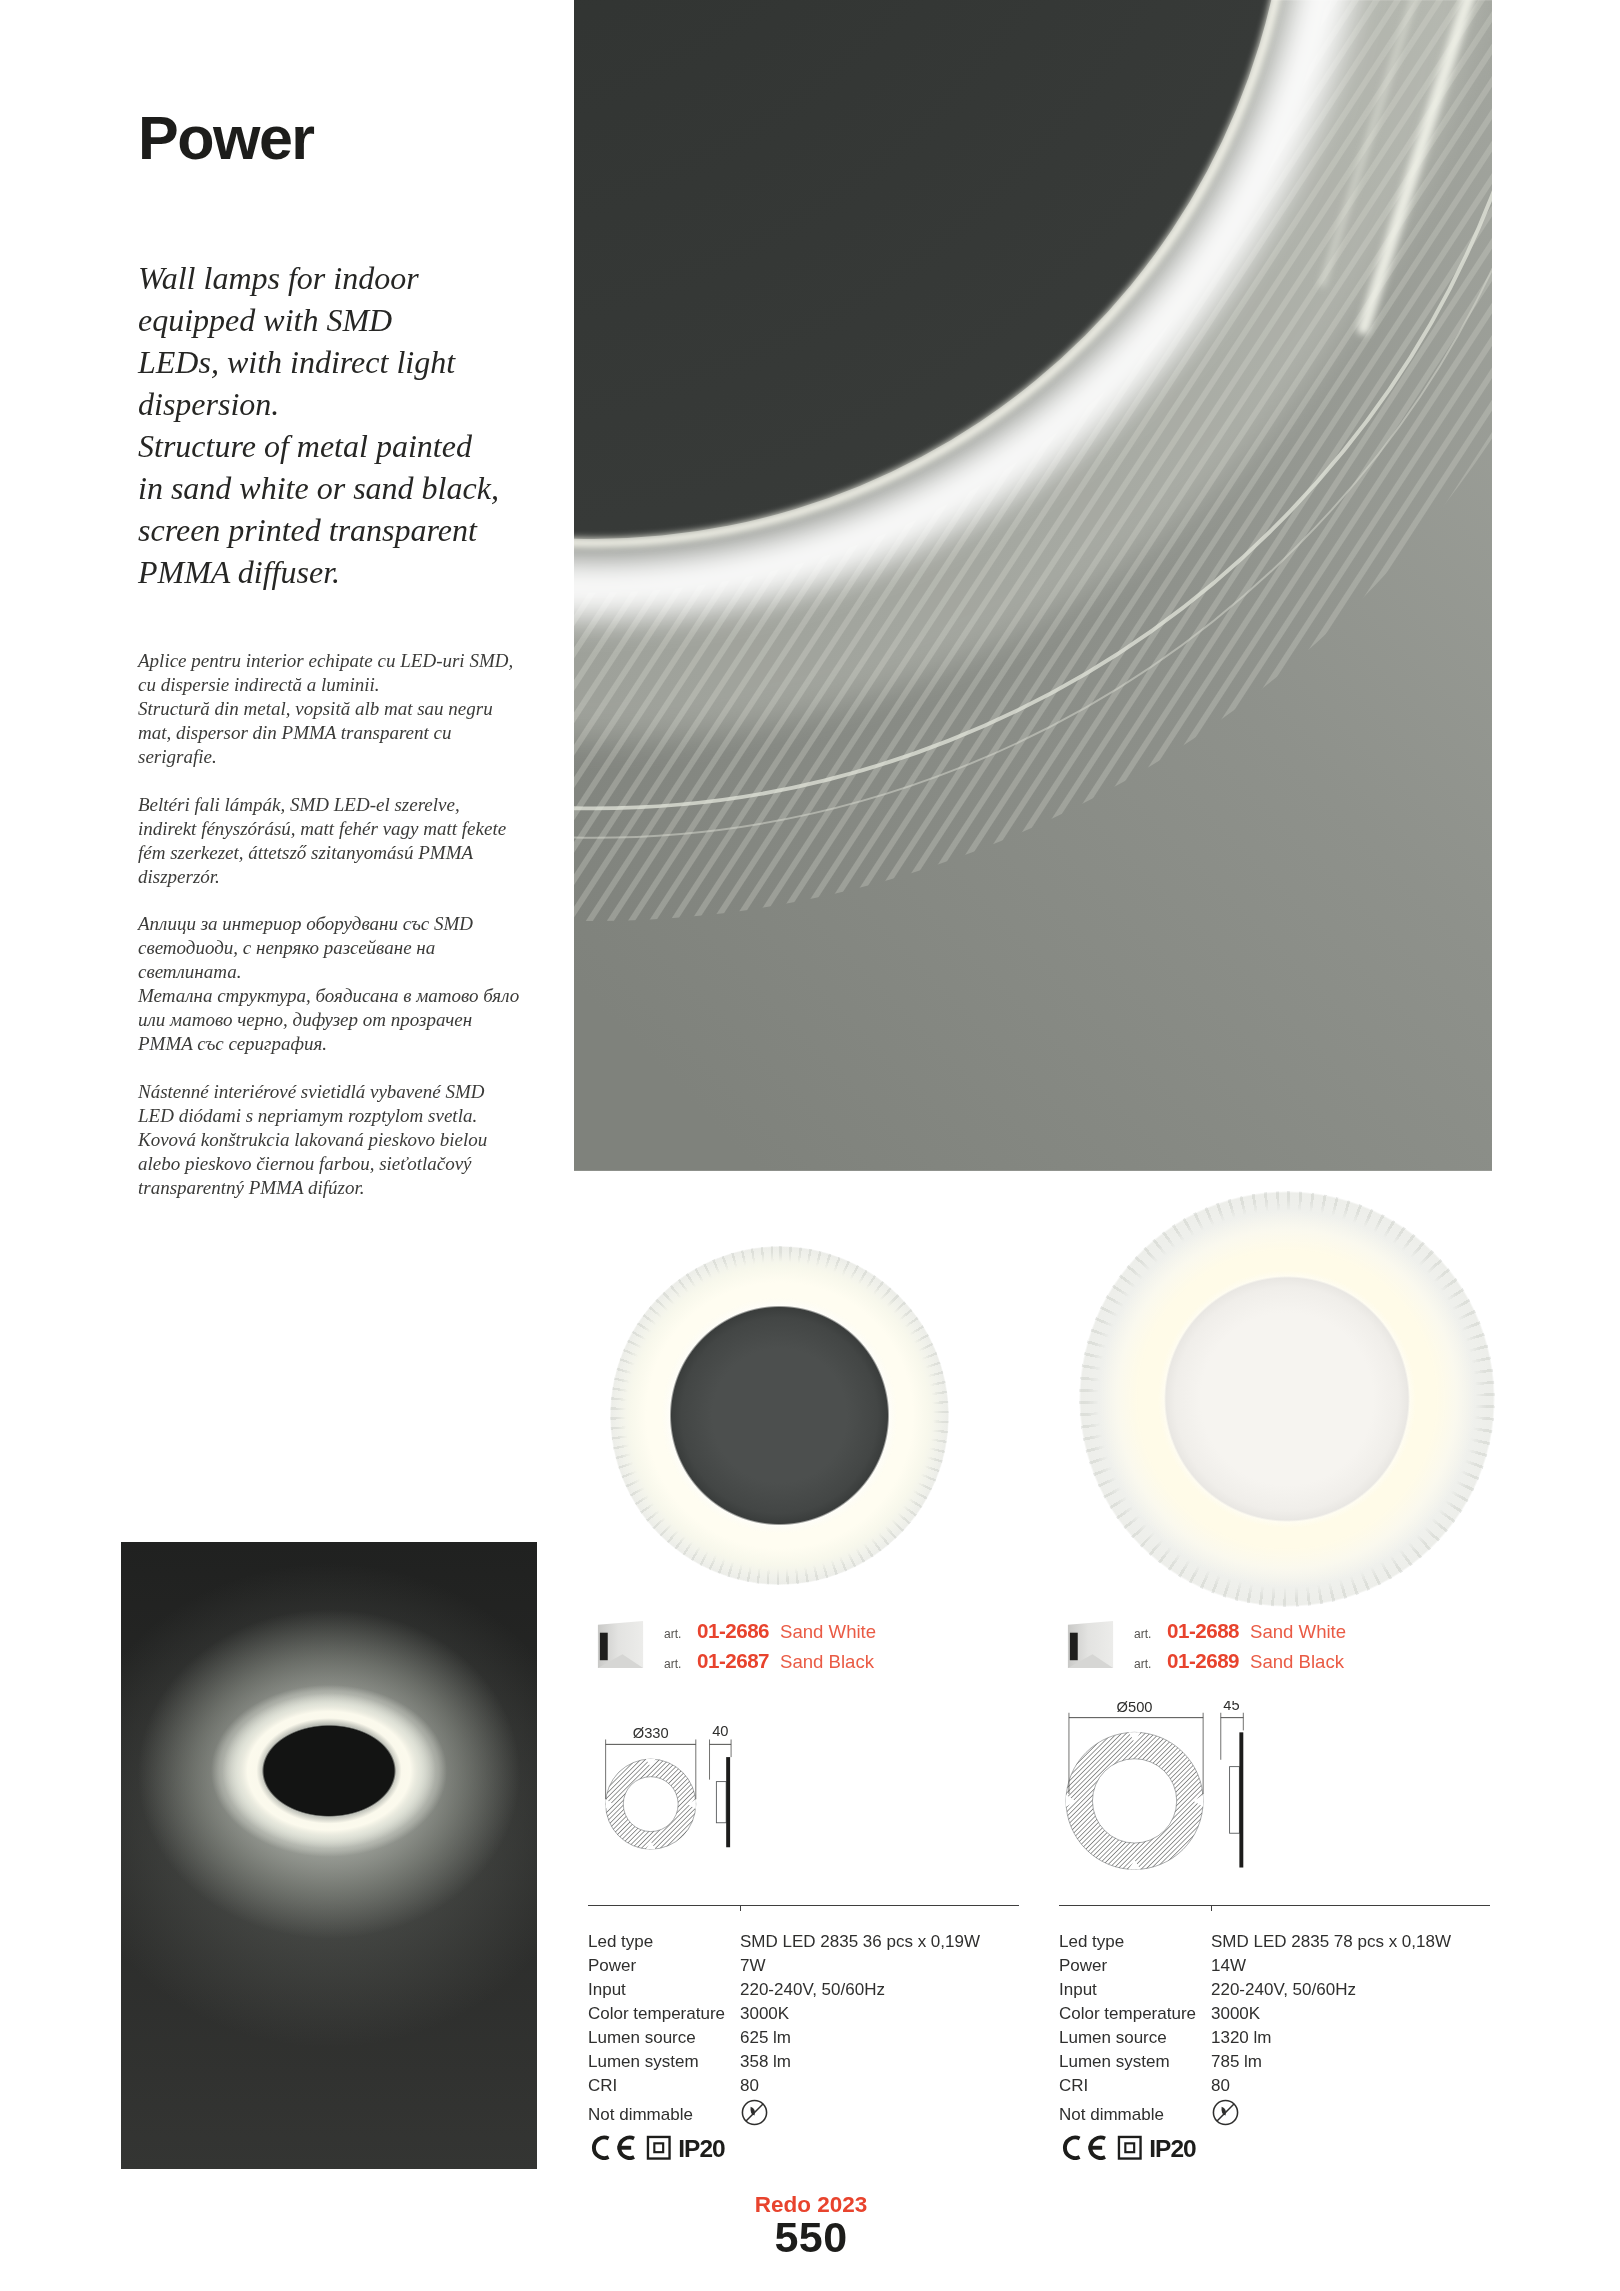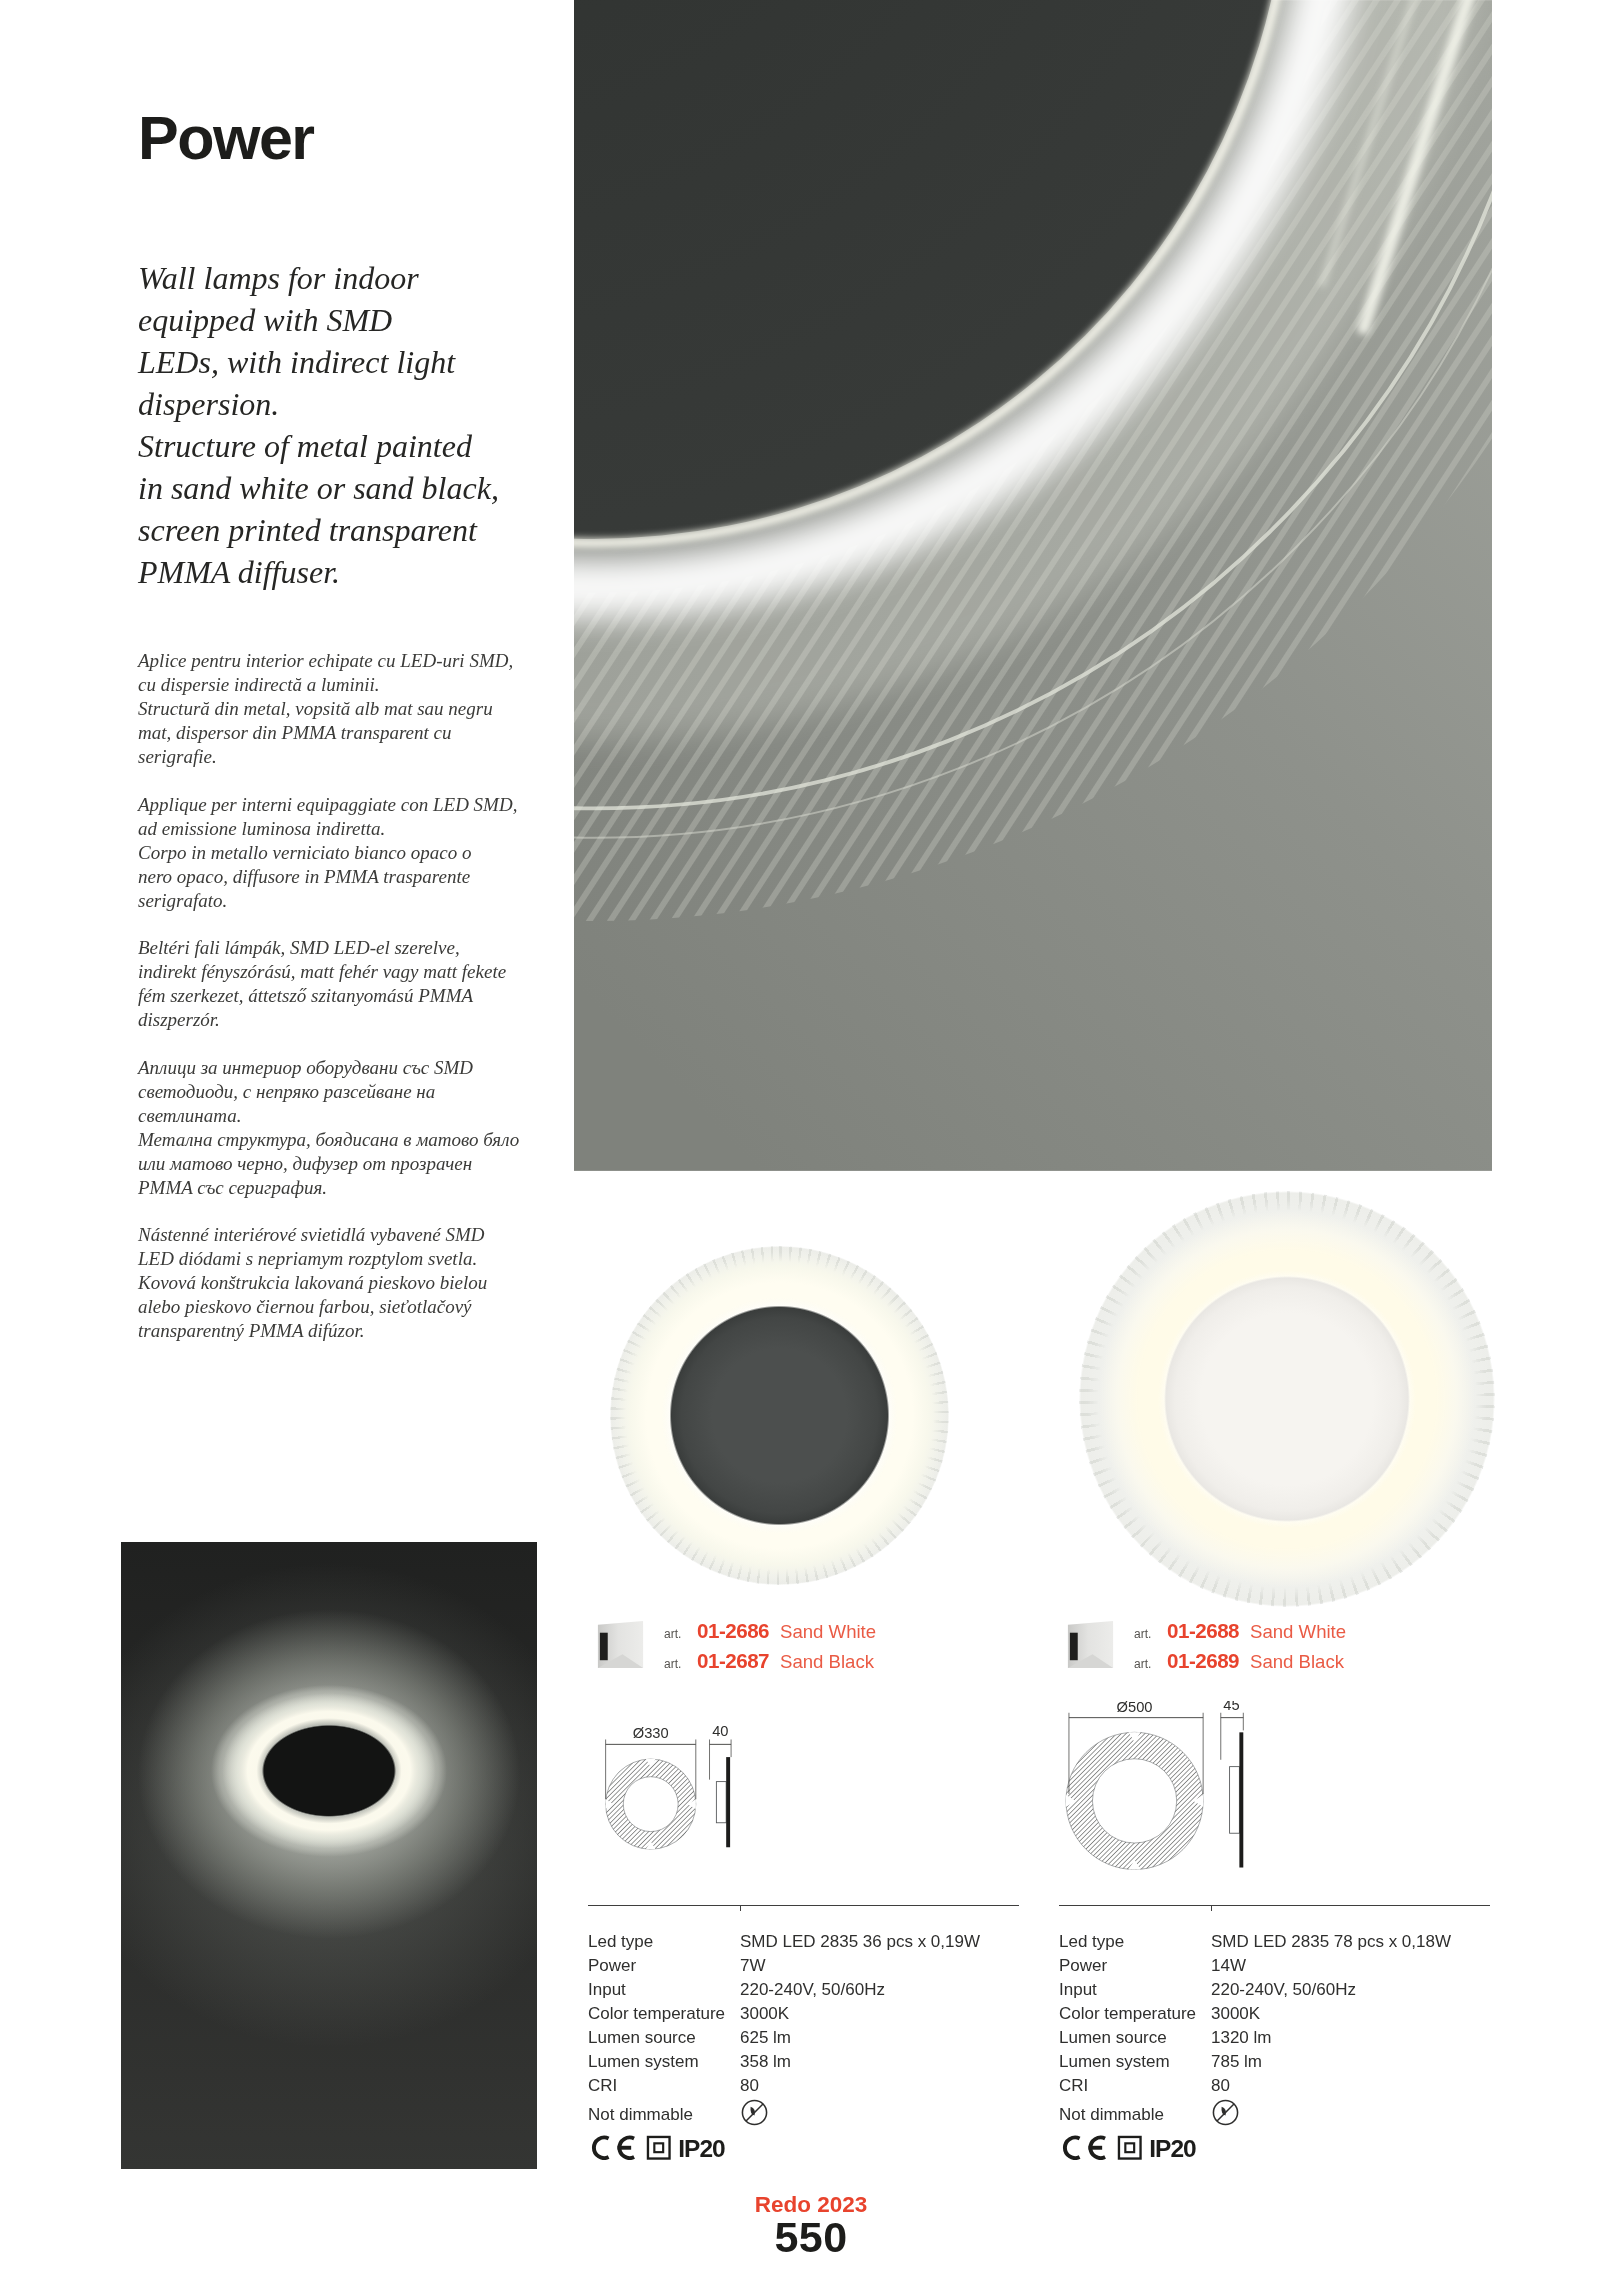--- a/index.html
+++ b/index.html
@@ -96,25 +96,20 @@
 in sand white or sand black,
 screen printed transparent
 PMMA diffuser.</div>
 
   <div class="abs trans" style="left:138px;top:649px;">
     <p>Aplice pentru interior echipate cu LED-uri SMD,
 cu dispersie indirectă a luminii.
 Structură din metal, vopsită  alb mat sau negru
 mat, dispersor din PMMA transparent cu
 serigrafie.</p>
-    <p>Applique per interni equipaggiate con LED SMD,
-ad emissione luminosa indiretta.
-Corpo in metallo verniciato bianco opaco o
-nero opaco, diffusore in PMMA trasparente
-serigrafato.</p>
     <p>Beltéri fali lámpák, SMD LED-el szerelve,
 indirekt fényszórású, matt fehér vagy matt fekete
 fém szerkezet, áttetsző szitanyomású PMMA
 diszperzór.</p>
     <p>Аплици за интериор оборудвани със SMD
 светодиоди, с непряко разсейване на
 светлината.
 Метална структура, боядисана в матово бяло
 или матово черно, дифузер от прозрачен
 PMMA със сериграфия.</p>

